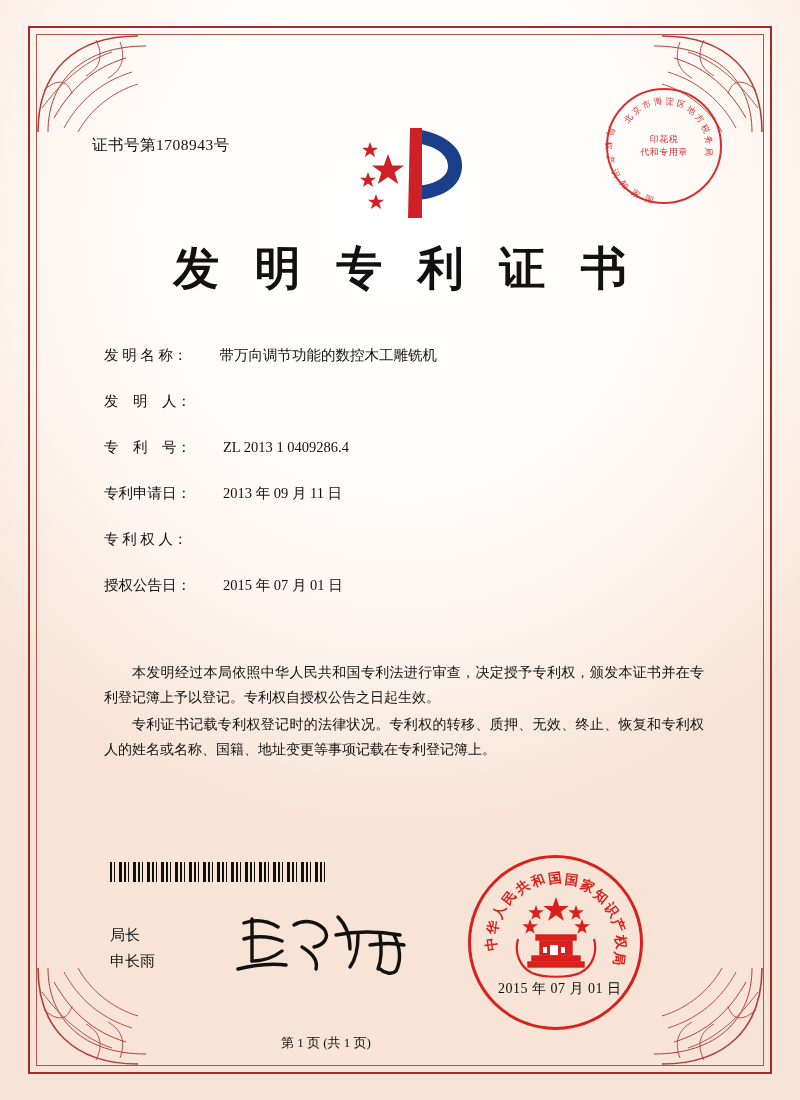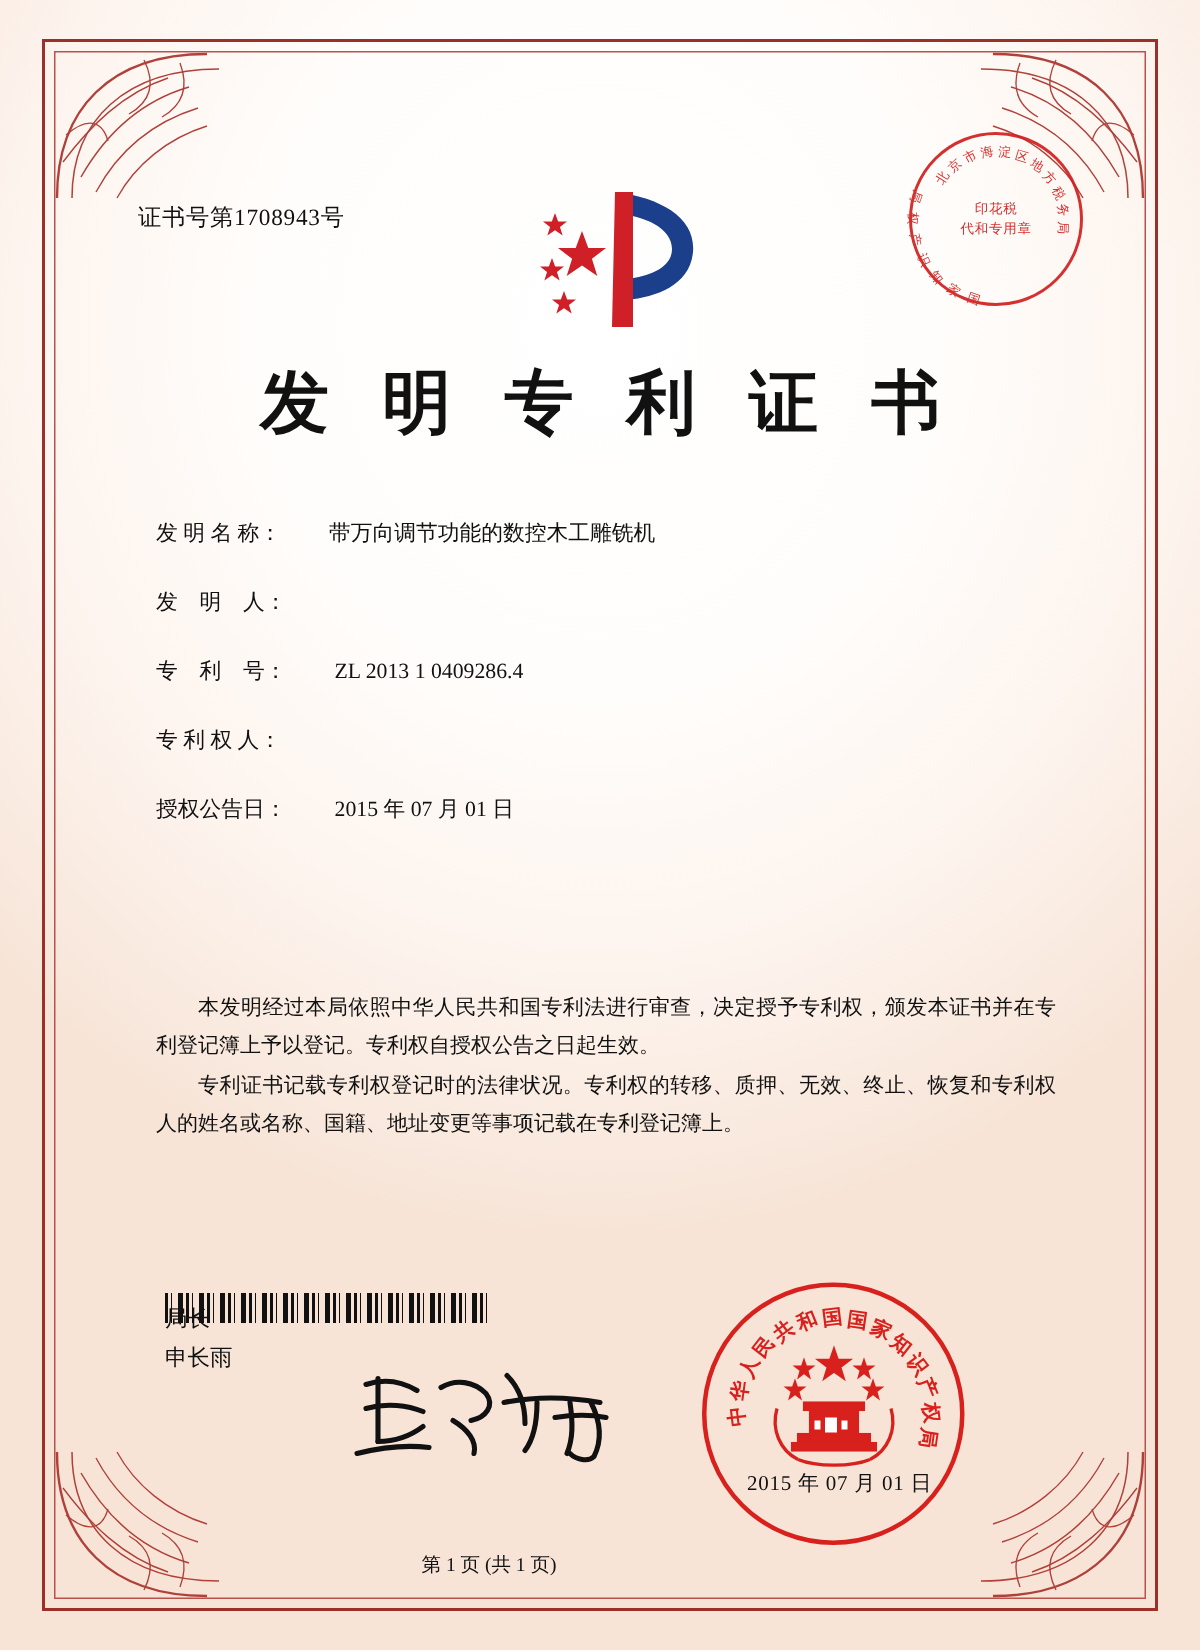--- a/index.html
+++ b/index.html
@@ -164,21 +164,21 @@
       #111 4px, #111 5px,
       transparent 5px, transparent 9px,
       #111 9px, #111 12px,
       transparent 12px, transparent 14px
     );
   }
 
   
   .sig-label {
     position: absolute;
-    left: 110px; top: 867px;
+    left: 110px; top: 922px;
     font-size: 15px;
     line-height: 26px;
     color: #111;
   }
   .sig-hand {
     position: absolute;
     left: 232px; top: 905px;
     width: 190px; height: 72px;
   }
 
@@ -351,20 +351,24 @@
       <span class="field-value">带万向调节功能的数控木工雕铣机</span>
     </div>
     <div class="field-row">
       <span class="field-label">发　明　人：</span>
     </div>
     <div class="field-row">
       <span class="field-label">专　利　号：</span>
       <span class="field-value">ZL 2013 1 0409286.4</span>
     </div>
     <div class="field-row">
+      <span class="field-label">专利申请日：</span>
+      <span class="field-value">2013 年 09 月 11 日</span>
+    </div>
+    <div class="field-row">
       <span class="field-label">专 利 权 人：</span>
     </div>
     <div class="field-row">
       <span class="field-label">授权公告日：</span>
       <span class="field-value">2015 年 07 月 01 日</span>
     </div>
   </div>
 
   <div class="body-text">
     <p>本发明经过本局依照中华人民共和国专利法进行审查，决定授予专利权，颁发本证书并在专利登记簿上予以登记。专利权自授权公告之日起生效。</p>

